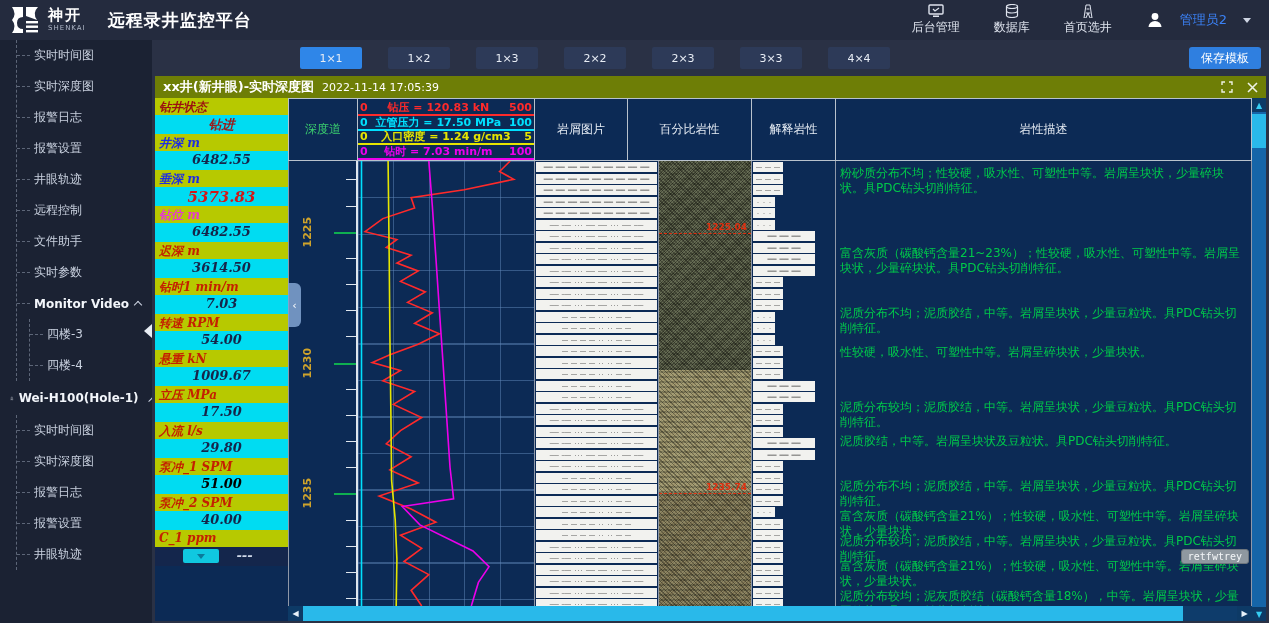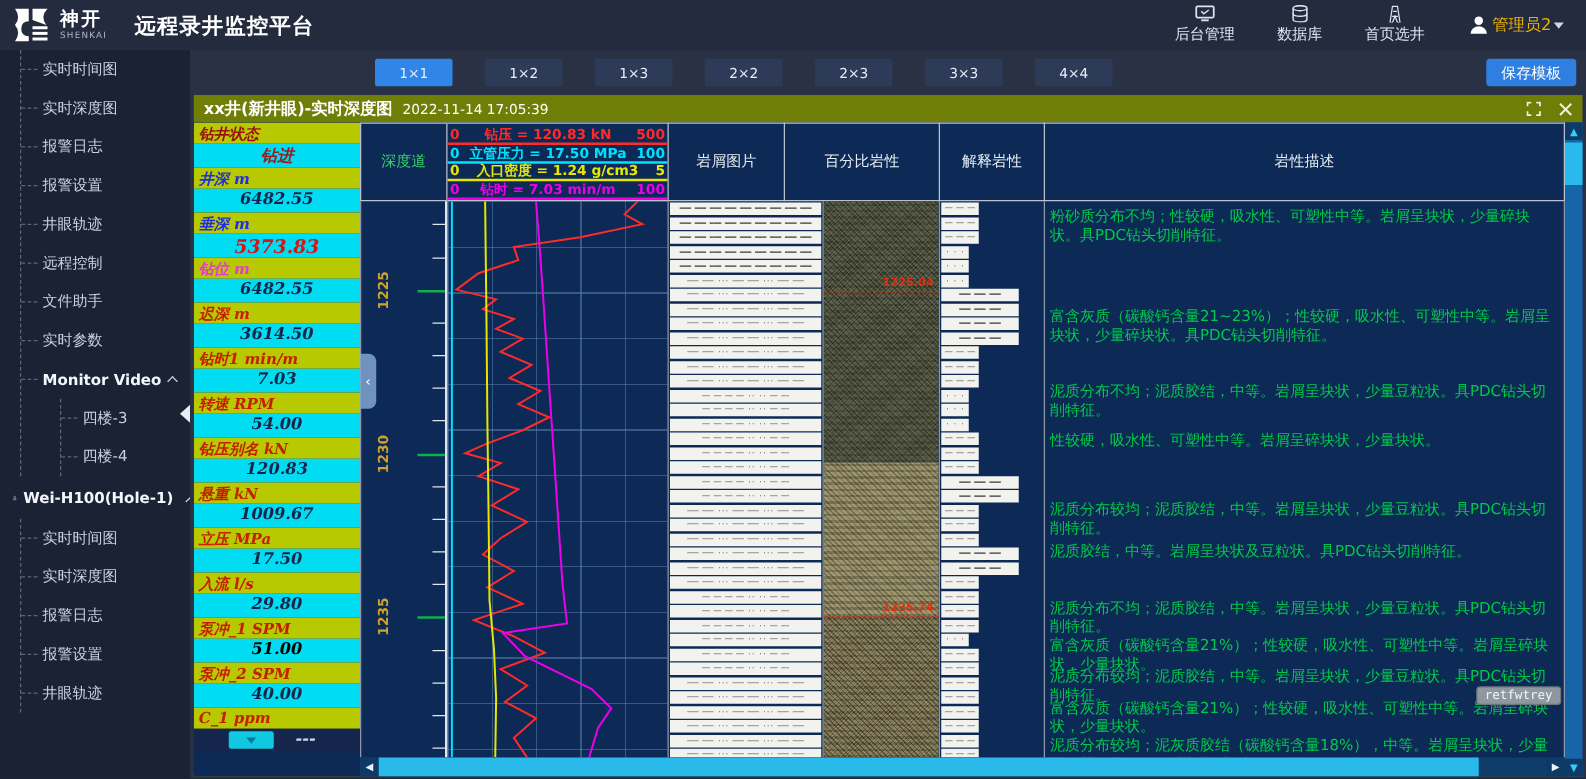--- a/index.html
+++ b/index.html
@@ -11,31 +11,31 @@
   .header { position:absolute; left:0; top:0; width:1269px; height:40px; background:#242b3e;
             display:flex; align-items:center; z-index:5; }
   .logo-mark { width:30px; height:28px; margin-left:10px; }
   .brand { margin-left:8px; display:flex; flex-direction:column; line-height:1; }
   .brand-cn { color:#fff; font-size:15px; font-weight:bold; letter-spacing:2px; }
   .brand-en { color:#aeb6c6; font-size:7px; letter-spacing:1px; margin-top:2px; }
   .app-title { color:#fff; font-size:17px; font-weight:bold; margin-left:22px; letter-spacing:1px; }
   .header-right { margin-left:auto; display:flex; align-items:center; gap:34px; padding-right:18px; }
   .nav-item { display:flex; flex-direction:column; align-items:center; color:#dfe4ee; font-size:12px; cursor:pointer; }
   .nav-item svg { margin-bottom:1px; }
-  .user-box { display:flex; align-items:center; gap:2px; color:#eab308; font-size:13px; cursor:pointer; }
+  .user-box { display:flex; align-items:center; gap:16px; color:#3b82f6; font-size:13px; cursor:pointer; }
   .caret-down { width:0; height:0; border-left:4px solid transparent; border-right:4px solid transparent; border-top:5px solid #cfd6e4; }
 
   
   .sidebar { position:absolute; left:0; top:40px; width:152px; height:583px; background:#1b2233; overflow:hidden; }
   .well-head { display:flex; align-items:center; gap:5px; color:#f3f6fb; font-size:12px; font-weight:bold;
                height:34px; padding-left:10px; cursor:pointer; white-space:nowrap; }
   .tree-items { border-left:1px dashed #5d6678; margin-left:16px; }
   .tree-item { display:flex; align-items:center; height:31px; color:#c9d1df; font-size:12px; cursor:pointer; white-space:nowrap; }
   .tree-item::before { content:""; width:13px; border-top:1px dashed #5d6678; margin-right:4px; }
-  .tree-sub { border-left:1px dashed #5d6678; margin-left:31px; }
+  .tree-sub { border-left:1px dashed #5d6678; margin-left:12px; }
   .chev-up { width:6px; height:6px; border-left:1.5px solid #cfd6e4; border-top:1.5px solid #cfd6e4;
              transform:rotate(45deg); margin-left:6px; margin-top:3px; }
   .sb-collapse { position:absolute; right:-1px; top:283px; width:0; height:0;
                  border-top:8px solid transparent; border-bottom:8px solid transparent; border-right:9px solid #e8edf4; }
 
   
   .main { position:absolute; left:152px; top:40px; width:1117px; height:583px; background:#2a3145; }
   .toolbar { position:absolute; left:148px; top:7px; display:flex; gap:26px; }
   .layout-btn { min-width:62px; height:22px; background:#2d3a58; color:#e8edf5; font-size:11px;
                 border:none; border-radius:2px; cursor:pointer; font-family:inherit; }
@@ -303,24 +303,20 @@
               <div class="param-label" style="color: rgb(196, 32, 0);">迟深 m</div>
               <div class="param-value" style="color: rgb(21, 37, 74);">3614.50</div>
             </div>
             <div class="param">
               <div class="param-label" style="color: rgb(196, 32, 0);">钻时1 min/m</div>
               <div class="param-value" style="color: rgb(21, 37, 74);">7.03</div>
             </div>
             <div class="param">
               <div class="param-label" style="color: rgb(196, 32, 0);">转速 RPM</div>
               <div class="param-value" style="color: rgb(21, 37, 74);">54.00</div>
-            </div>
-            <div class="param">
-              <div class="param-label" style="color: rgb(196, 32, 0);">钻压别名 kN</div>
-              <div class="param-value" style="color: rgb(21, 37, 74);">120.83</div>
             </div>
             <div class="param">
               <div class="param-label" style="color: rgb(196, 32, 0);">悬重 kN</div>
               <div class="param-value" style="color: rgb(21, 37, 74);">1009.67</div>
             </div>
             <div class="param">
               <div class="param-label" style="color: rgb(196, 32, 0);">立压 MPa</div>
               <div class="param-value" style="color: rgb(21, 37, 74);">17.50</div>
             </div>
             <div class="param">

